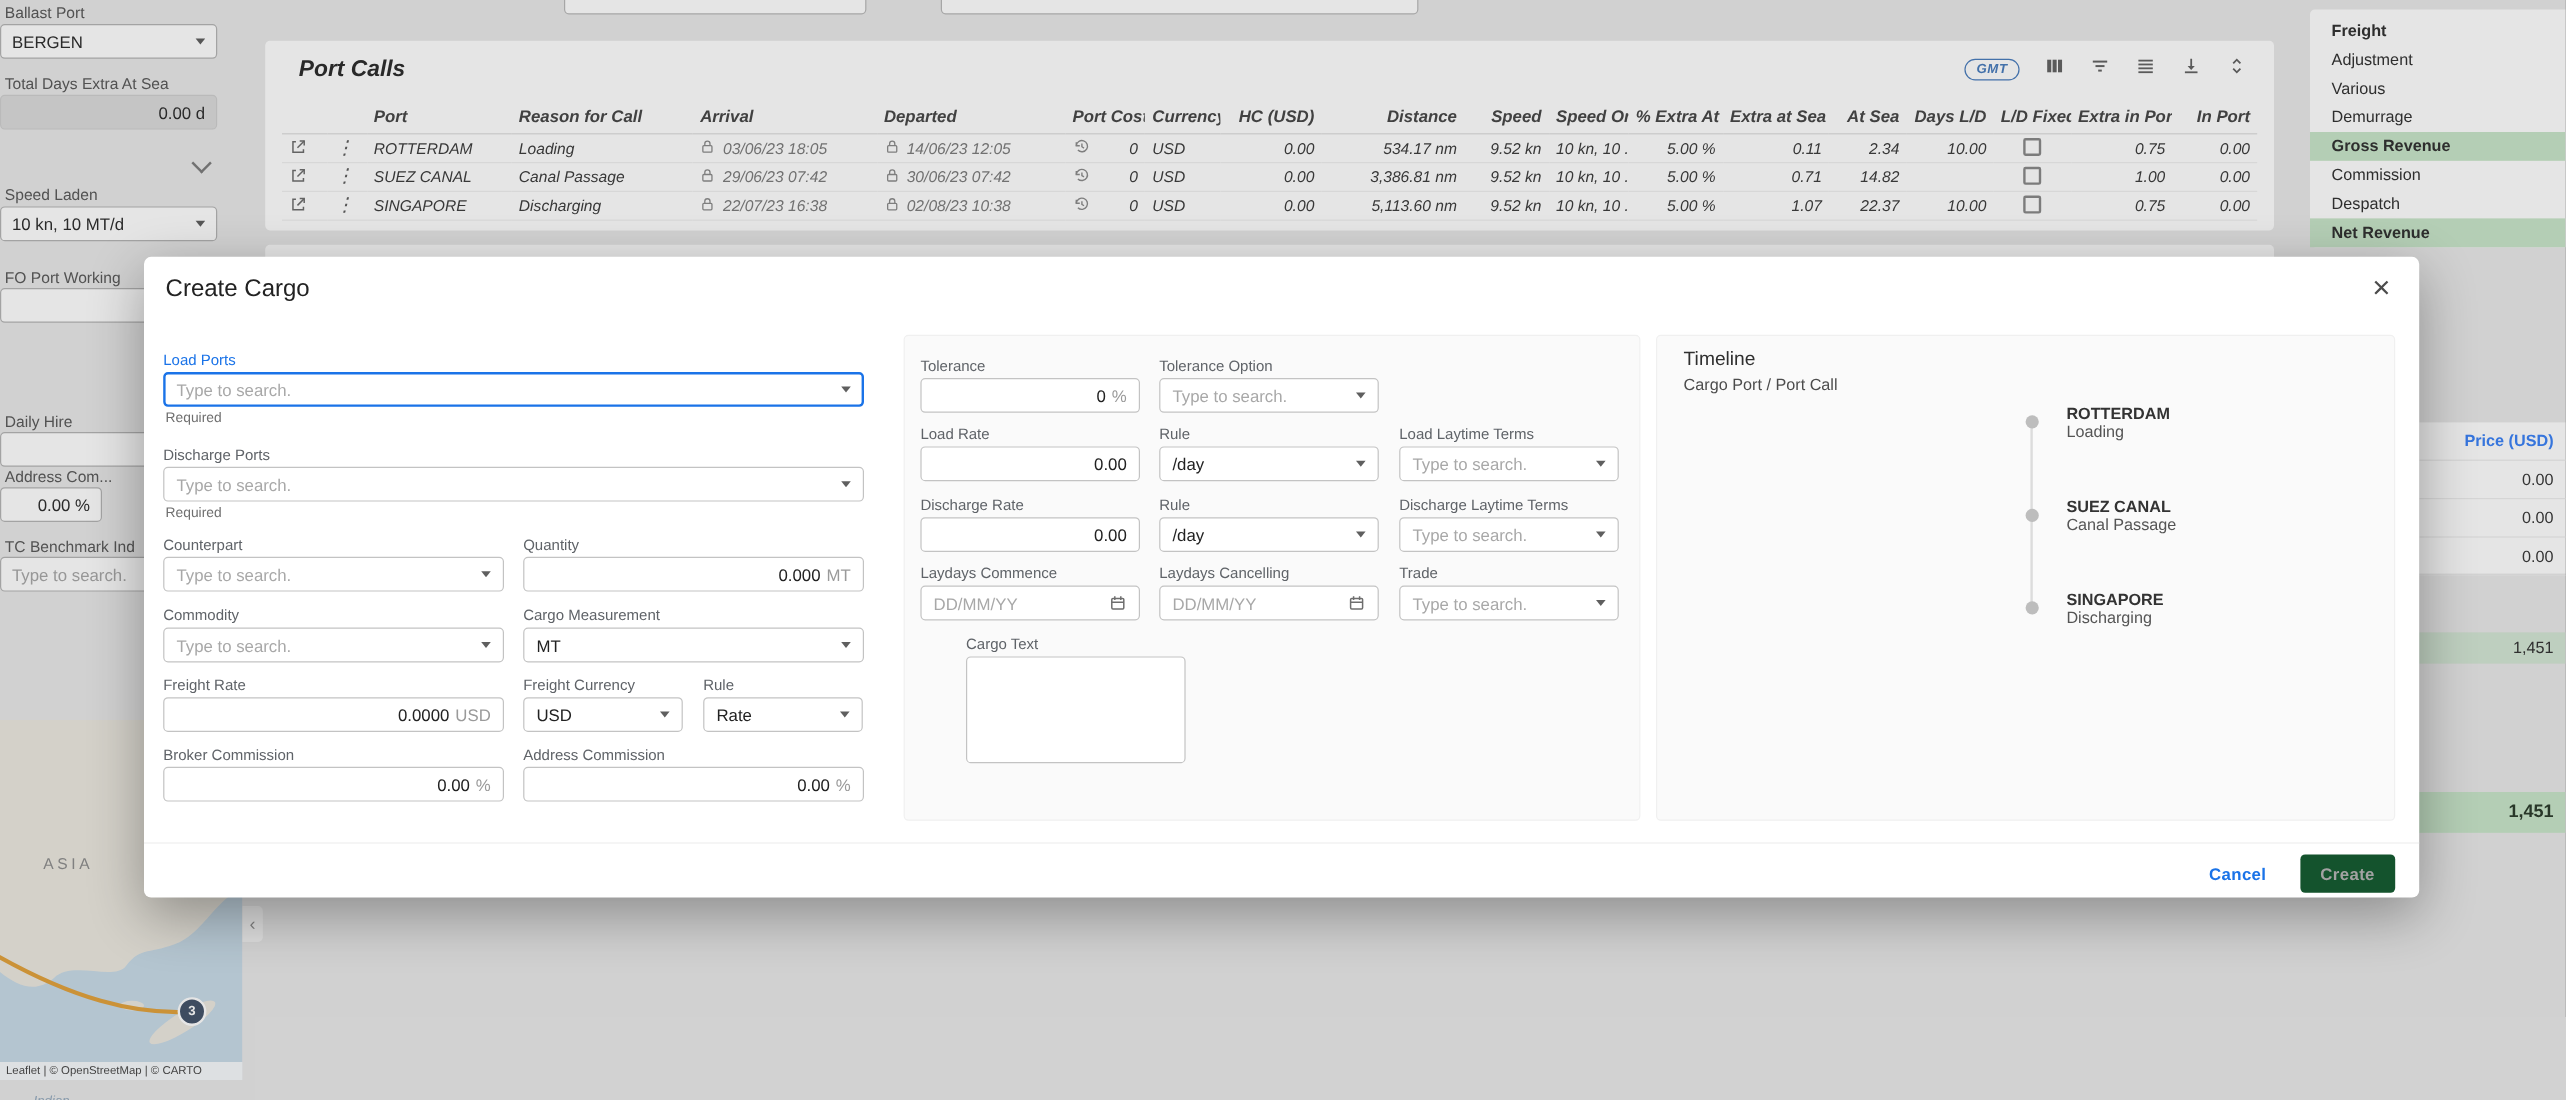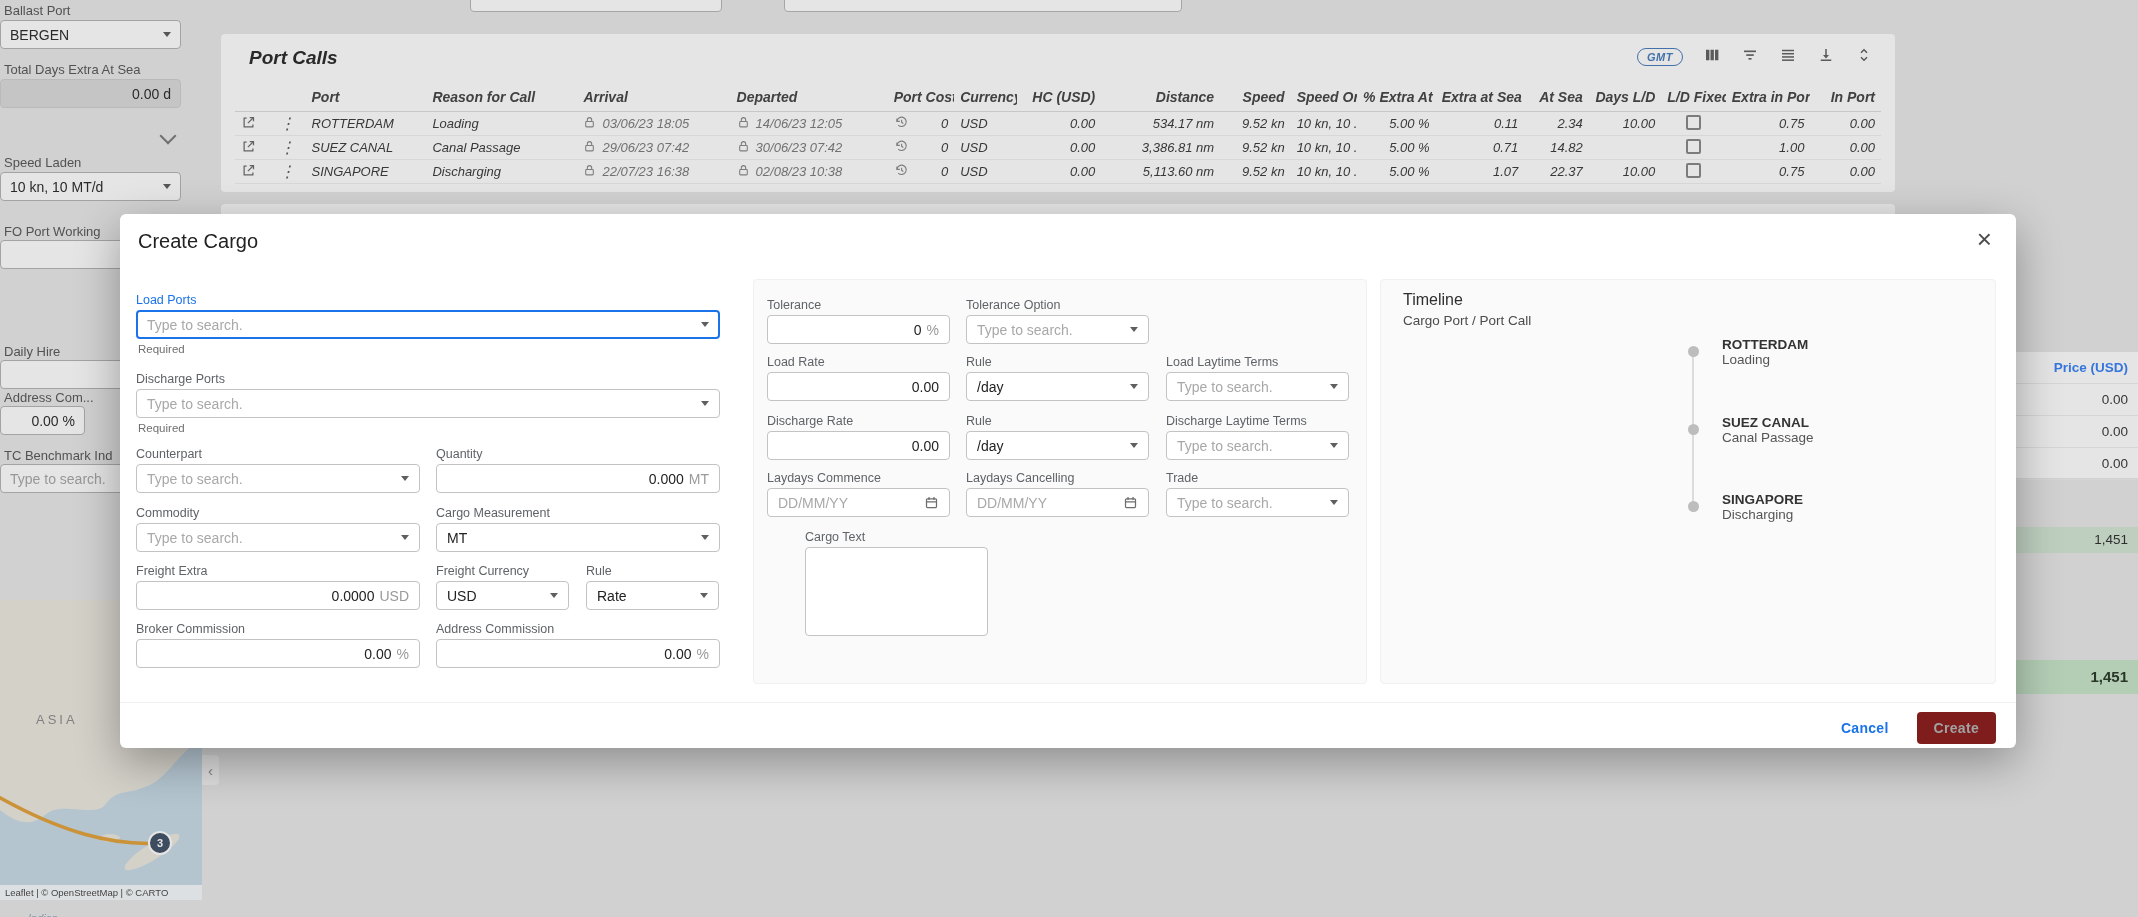--- a/index.html
+++ b/index.html
@@ -73,21 +73,21 @@
   .txtarea{width:183px;height:89px;border:1px solid #c3c3c3;border-radius:4px;background:#fff;box-sizing:border-box;}
   .calwrap{margin-left:auto;display:flex;align-items:center;}
   .tl-title{font-size:16px;color:#2f2f2f;}
   .tl-sub{font-size:13.5px;color:#4c4c4c;}
   .tl-dot{position:absolute;width:11px;height:11px;border-radius:50%;background:#bdbdbd;z-index:2;}
   .tl-line{position:absolute;width:2px;background:#dcdcdc;z-index:1;}
   .tl-port{font-size:13.5px;font-weight:700;color:#333;white-space:nowrap;}
   .tl-act{font-size:13.5px;color:#555;white-space:nowrap;}
   .m-divider{position:absolute;left:0;right:0;top:488px;height:1px;background:#efefef;}
   .cancel{color:#1a73e8;font-size:14px;font-weight:700;letter-spacing:.3px;}
-  .create{background:#7f1d1d;color:#a2a2a2;font-size:14px;font-weight:700;padding:8px 17px;border-radius:4px;letter-spacing:.3px;}
+  .create{background:#14532d;color:#a2a2a2;font-size:14px;font-weight:700;padding:8px 17px;border-radius:4px;letter-spacing:.3px;}
   .cutbox{position:absolute;background:#fff;border:1px solid #b9b9b9;border-radius:4px;height:26px;}
 </style>
 </head>
 <body>
 
 <div id="app">
 
   <div class="cutbox" style="left:470px;top:-16px;width:250px;"></div>
   <div class="cutbox" style="left:784px;top:-16px;width:396px;"></div>
 
@@ -370,20 +370,30 @@
           <td class="r">0.75</td>
           <td class="r">0.00</td>
         </tr>
       </tbody>
         </table>
     </div>
   </div>
 
   <div class="abs panel" style="left:221px;top:204px;width:1674px;height:44px;"></div>
 
+  <div class="abs panel" style="left:1925px;top:8px;width:213px;height:198px;border-radius:4px 0 0 4px;padding-top:6px;box-sizing:border-box;">
+    <div class="rs-item bold">Freight</div>
+    <div class="rs-item">Adjustment</div>
+    <div class="rs-item">Various</div>
+    <div class="rs-item">Demurrage</div>
+    <div class="rs-item green bold">Gross Revenue</div>
+    <div class="rs-item">Commission</div>
+    <div class="rs-item">Despatch</div>
+    <div class="rs-item green bold">Net Revenue</div>
+  </div>
 
   <div class="abs panel" style="left:2016px;top:352px;width:122px;height:126px;border-radius:0;">
     <div class="price-row" style="font-weight:700;color:#3b82f6;">Price (USD)</div>
     <div class="price-row">0.00</div>
     <div class="price-row">0.00</div>
     <div class="price-row">0.00</div>
   </div>
   <div class="abs" style="left:2016px;top:527px;width:122px;height:26px;background:#d4e7d5;text-align:right;line-height:26px;padding-right:10px;font-size:13.5px;color:#333;box-sizing:border-box;">1,451</div>
   <div class="abs" style="left:2016px;top:660px;width:122px;height:34px;background:#c8e6c9;text-align:right;line-height:34px;padding-right:10px;font-size:15px;font-weight:700;color:#2c3c2c;box-sizing:border-box;">1,451</div>
 
@@ -435,21 +445,21 @@
     </div>
     <div class="fld" style="left:316px;top:292px;width:284px;">
       <span class="lbl">Cargo Measurement</span>
       <div class="box">
         <span class="val">MT</span>
         <span class="arr"></span>
       </div>
     </div>
 
     <div class="fld" style="left:16px;top:350px;width:284px;">
-      <span class="lbl">Freight Extra</span>
+      <span class="lbl">Freight Rate</span>
       <div class="box end">
         <span class="val">0.0000</span>
         <span class="unit">USD</span>
       </div>
     </div>
     <div class="fld" style="left:316px;top:350px;width:133px;">
       <span class="lbl">Freight Currency</span>
       <div class="box">
         <span class="val">USD</span>
         <span class="arr"></span>

